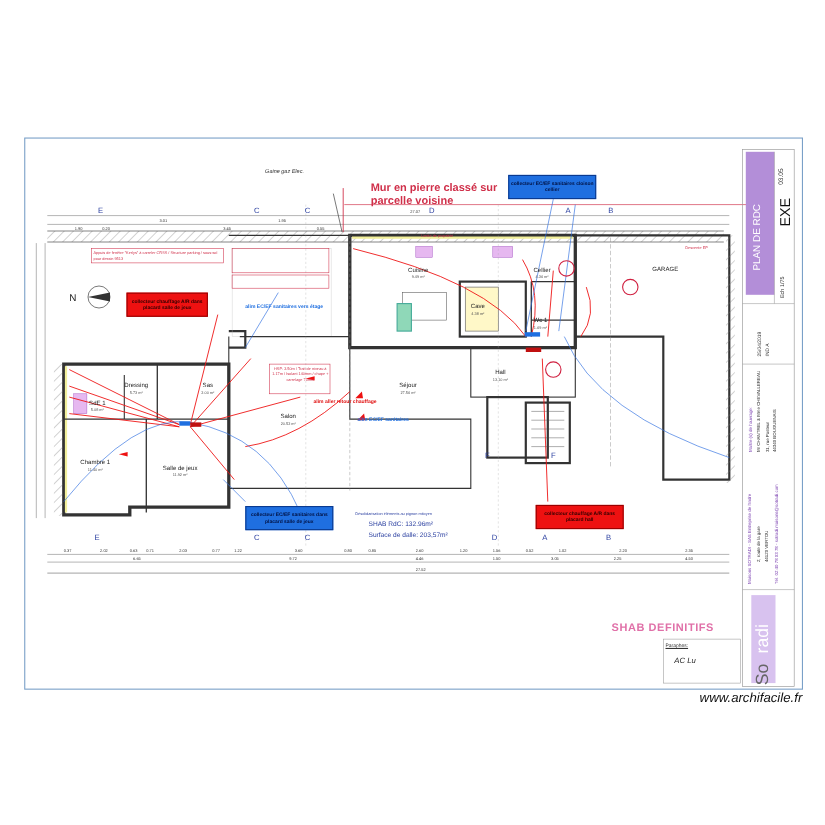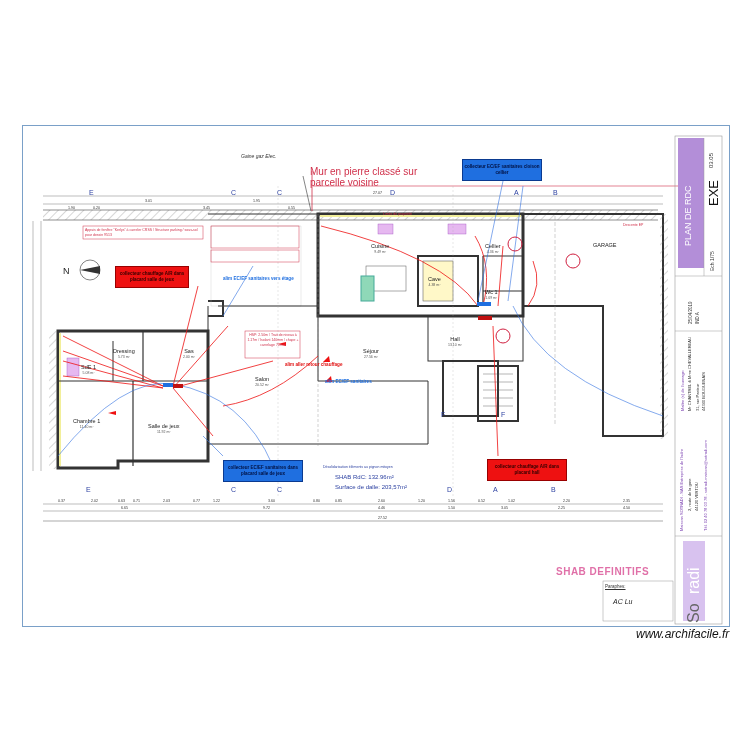--- a/index.html
+++ b/index.html
@@ -1,20 +1,20 @@
 <!DOCTYPE html>
 <html><head>
 <meta charset="utf-8">
 <style>
   html,body{margin:0;padding:0;background:#fff;}
   body{width:750px;height:750px;position:relative;overflow:hidden;font-family:"Liberation Sans",sans-serif;}
   .sheet{position:absolute;left:22px;top:125px;width:706px;height:500px;border:1px solid #7aa0c8;background:#fff;}
   svg.plan{position:absolute;left:0;top:0;}
   .abs{position:absolute;}
-  .red-title{color:#d0304a;font-weight:normal;font-size:10px;line-height:11px;}
+  .red-title{color:#d0304a;font-weight:bold;font-size:10px;line-height:11px;margin-left:27px;}
   .note-blue{background:#1f6fe0;color:#001040;font-size:4.5px;text-align:center;font-weight:bold;line-height:6px;display:flex;align-items:center;justify-content:center;border:1px solid #0a3a90;}
   .note-red{background:#ee1111;color:#300000;font-size:4.5px;text-align:center;font-weight:bold;line-height:6px;display:flex;align-items:center;justify-content:center;border:1px solid #900;}
   .lbl-blue{color:#1f6fe0;font-size:4.6px;font-weight:bold;white-space:nowrap;}
   .lbl-red{color:#e01010;font-size:4.6px;font-weight:bold;white-space:nowrap;}
   .room{font-size:5.5px;color:#222;text-align:center;line-height:6px;white-space:nowrap;}
   .room small{display:block;font-size:3.5px;color:#555;}
   .dim{font-size:3.6px;color:#333;white-space:nowrap;}
   .grid-mark{font-size:7px;color:#2a3fa0;}
   .vtext{position:absolute;transform-origin:left top;transform:rotate(-90deg);white-space:nowrap;}
   .shab{font-size:6px;color:#2a3fa0;}

